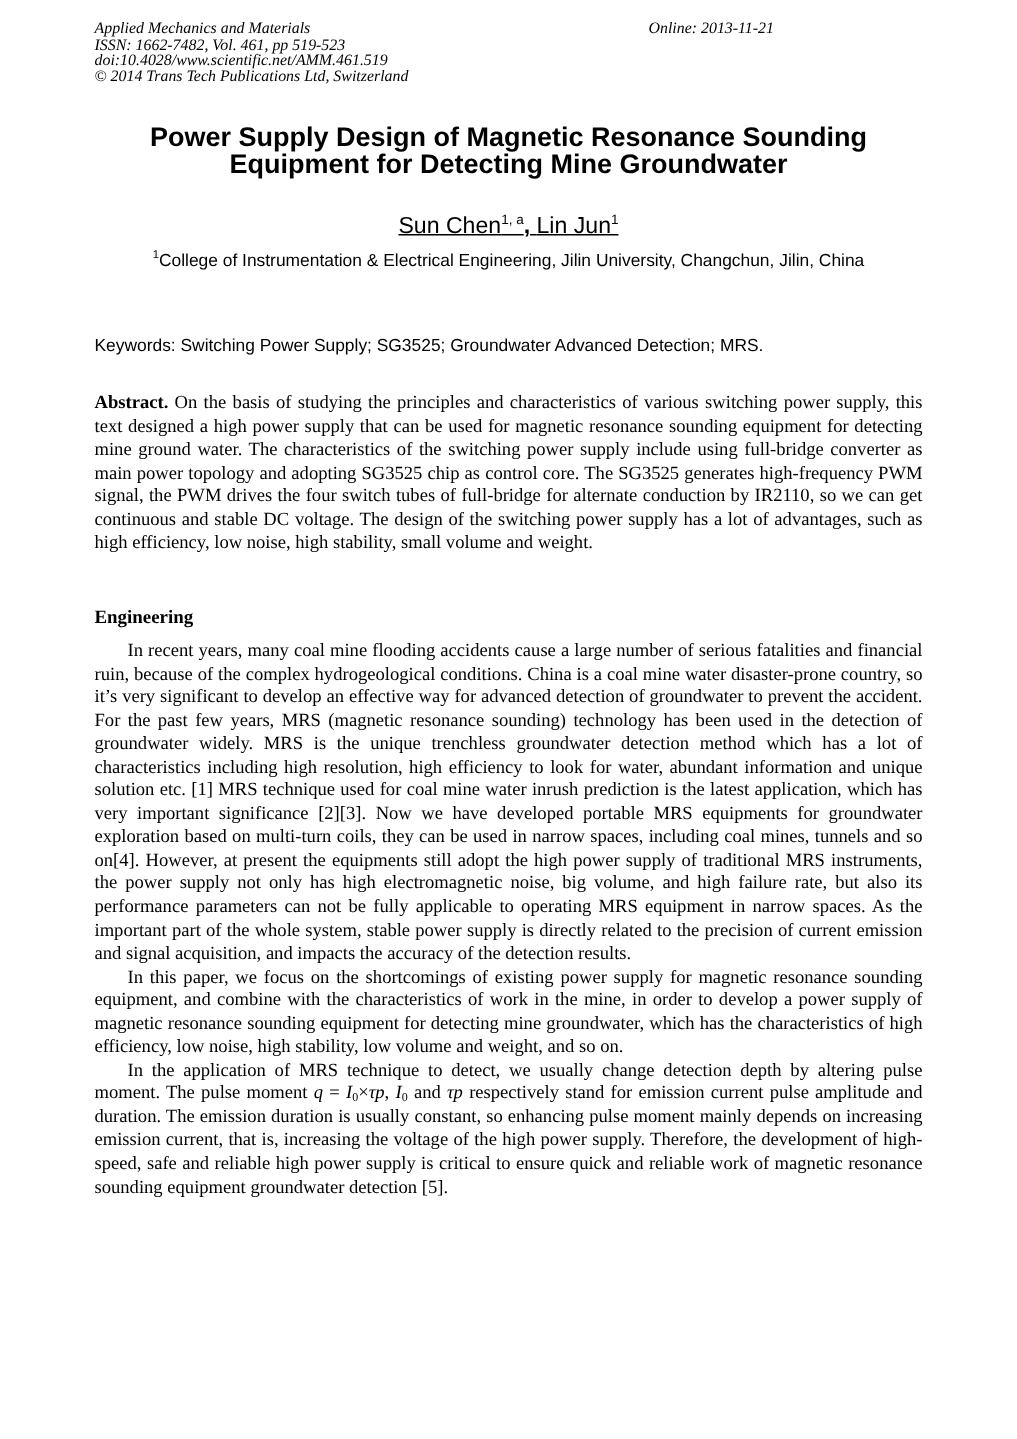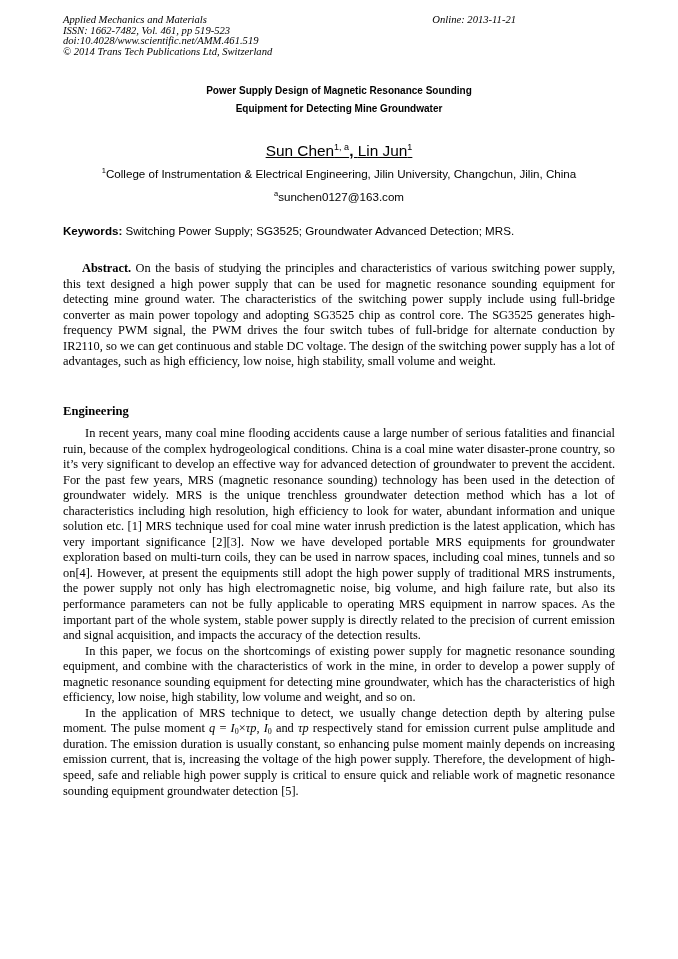--- a/index.html
+++ b/index.html
@@ -39,21 +39,21 @@
       line-height: 10.5px;
     }
     .title {
       position: absolute;
       left: 63px;
       width: 552px;
       top: 82px;
       text-align: center;
       font-family: "Liberation Sans", sans-serif;
       font-weight: bold;
-      font-size: 10px;
+      font-size: 18px;
       line-height: 18px;
     }
     .authors {
       position: absolute;
       left: 63px;
       width: 552px;
       top: 142px;
       text-align: center;
       font-family: "Liberation Sans", sans-serif;
       font-size: 15.4px;
@@ -97,32 +97,32 @@
     }
     .keywords {
       position: absolute;
       left: 63px;
       width: 552px;
       top: 223px;
       font-family: "Liberation Sans", sans-serif;
       font-size: 11.6px;
       line-height: 15px;
     }
-    .keywords b { font-weight: bold; }
+    .keywords b { font-weight: normal; }
     .abstract {
       position: absolute;
       left: 63px;
       width: 552px;
       top: 261px;
       font-family: "Liberation Serif", serif;
       font-size: 12.4px;
       line-height: 15.5px;
       text-align: justify;
     }
-    .abstract b { font-weight: bold; margin-left: 19px; }
+    .abstract b { font-weight: bold; }
     .section-heading {
       position: absolute;
       left: 63px;
       top: 404px;
       font-family: "Liberation Serif", serif;
       font-weight: bold;
       font-size: 12.6px;
       line-height: 15px;
     }
     .body-text {
@@ -161,23 +161,20 @@
   </div>
 
   <div class="authors">
     <span>Sun Chen</span><sup>1, a</sup><b>, </b><span>Lin Jun</span><sup>1</sup>
   </div>
 
   <div class="affil">
     <sup>1</sup><span>College of Instrumentation &amp; Electrical Engineering, Jilin University, Changchun, Jilin, China</span>
   </div>
 
-  <div class="email">
-    <sup>a</sup><span>sunchen0127@163.com</span>
-  </div>
 
   <div class="keywords">
     <b>Keywords:</b><span> Switching Power Supply; SG3525; Groundwater Advanced Detection; MRS.</span>
   </div>
 
   <div class="abstract">
     <b>Abstract.</b><span> On the basis of studying the principles and characteristics of various switching power supply, this text designed a high power supply that can be used for magnetic resonance sounding equipment for detecting mine ground water. The characteristics of the switching power supply include using full-bridge converter as main power topology and adopting SG3525 chip as control core. The SG3525 generates high-frequency PWM signal, the PWM drives the four switch tubes of full-bridge for alternate conduction by IR2110, so we can get continuous and stable DC voltage. The design of the switching power supply has a lot of advantages, such as high efficiency, low noise, high stability, small volume and weight.</span>
   </div>
 
   <div class="section-heading">Engineering</div>

